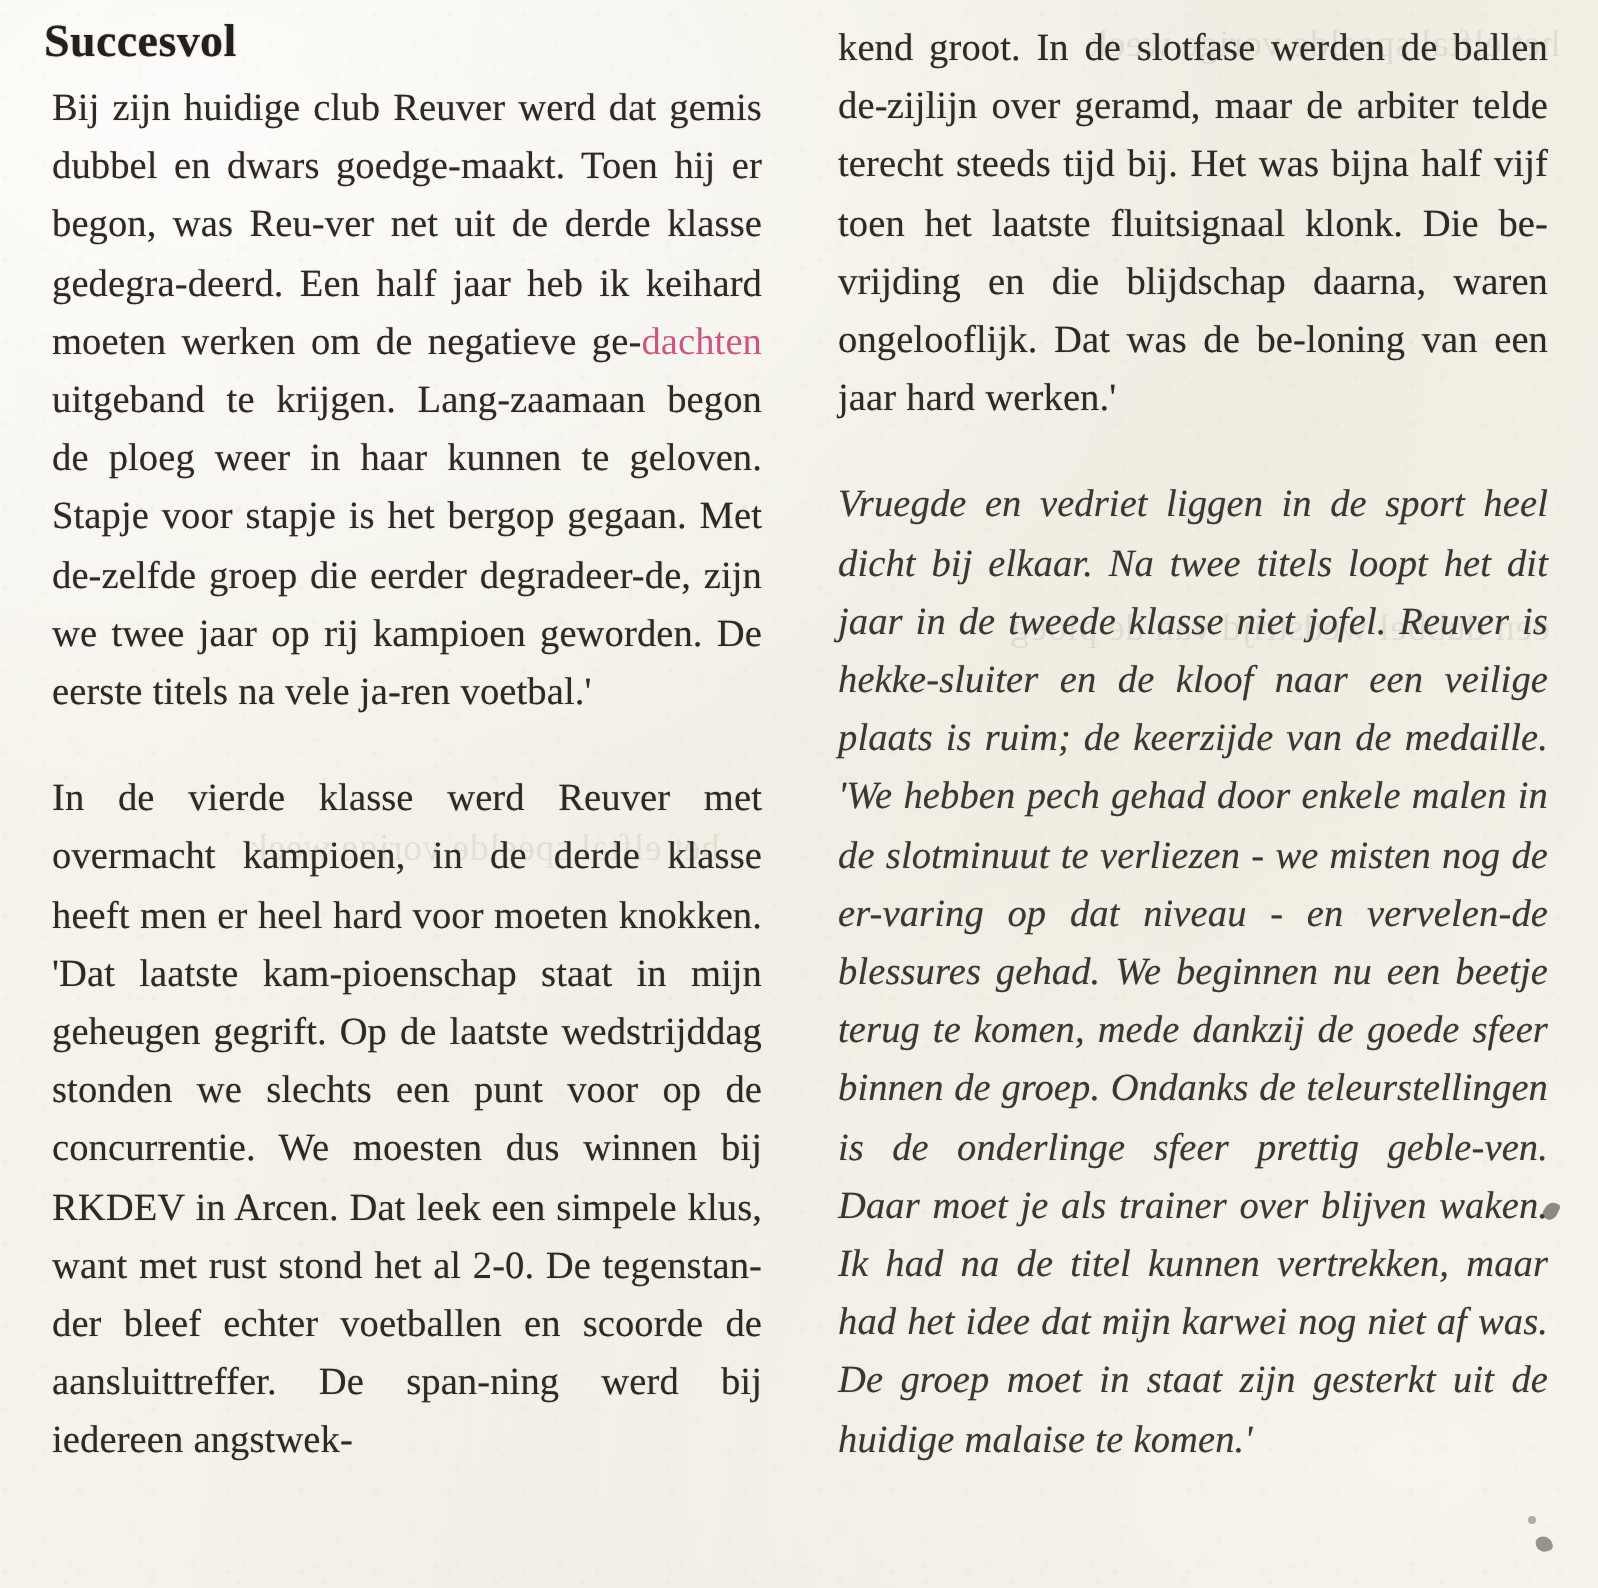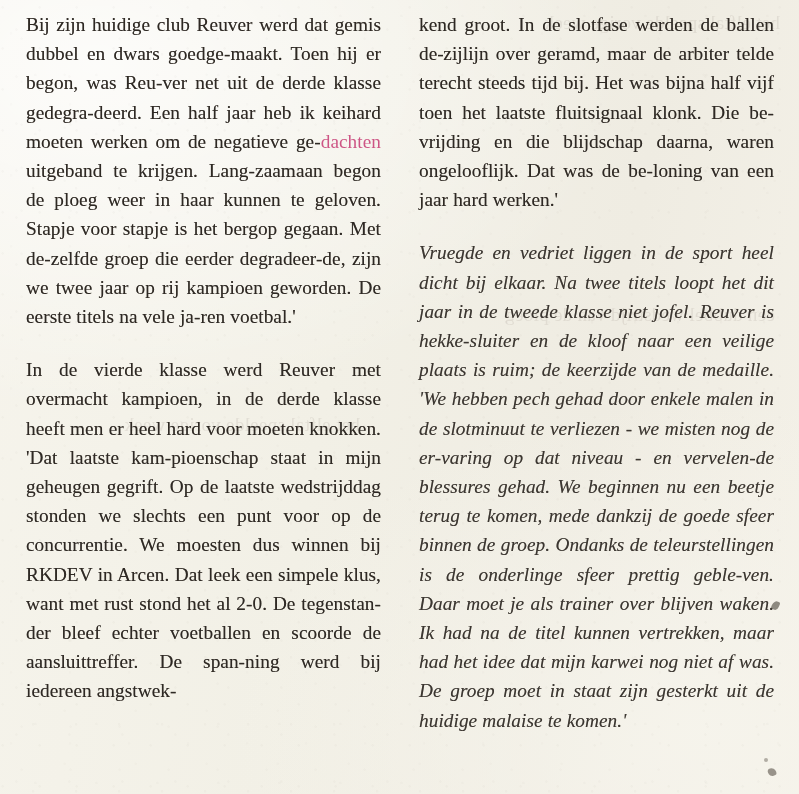--- a/index.html
+++ b/index.html
@@ -151,20 +151,21 @@
   <div id="paper-tone"></div>
   <div id="paper-grain"></div>
 
   <div class="bleed" style="left:430px; top:8px; width:350px;">het elftal speelde vorige week</div>
   <div class="bleed" style="left:425px; top:300px; width:350px;">een dubbel wedstrijd van de ploeg</div>
   <div class="bleed" style="left:30px; top:410px; width:330px;">het elftal speelde vorige week</div>
 
   <div id="columns">
 
     <div class="column left">
+      <h2 class="heading">Succesvol</h2>
 
       <p class="body fade-1"><span>Bij zijn huidige club Reuver werd dat gemis dubbel en dwars goedge-maakt. Toen hij er begon, was Reu-ver net uit de derde klasse gedegra-deerd. Een half jaar heb ik keihard moeten werken om de negatieve ge-</span><span class="faded-word">dachten</span><span> uitgeband te krijgen. Lang-zaamaan begon de ploeg weer in haar kunnen te geloven. Stapje voor stapje is het bergop gegaan. Met de-zelfde groep die eerder degradeer-de, zijn we twee jaar op rij kampioen geworden. De eerste titels na vele ja-ren voetbal.'</span></p>
 
       <p class="body fade-2">In de vierde klasse werd Reuver met overmacht kampioen, in de derde klasse heeft men er heel hard voor moeten knokken. 'Dat laatste kam-pioenschap staat in mijn geheugen gegrift. Op de laatste wedstrijddag stonden we slechts een punt voor op de concurrentie. We moesten dus winnen bij RKDEV in Arcen. Dat leek een simpele klus, want met rust stond het al 2-0. De tegenstan-der bleef echter voetballen en scoorde de aansluittreffer. De span-ning werd bij iedereen angstwek-</p>
     </div>
 
     <div class="column right">
       <p class="body fade-1"><span>kend groot. In de slotfase werden de ballen de</span><span class="tight-join">-</span><span>zijlijn over geramd, maar de arbiter telde terecht steeds tijd bij. Het was bijna half vijf toen het laatste fluitsignaal klonk. Die be-vrijding en die blijdschap daarna, waren ongelooflijk. Dat was de be-loning van een jaar hard werken.'</span></p>
 
       <p class="body fade-3">Vruegde en vedriet liggen in de sport heel dicht bij elkaar. Na twee titels loopt het dit jaar in de tweede klasse niet jofel. Reuver is hekke-sluiter en de kloof naar een veilige plaats is ruim; de keerzijde van de medaille. 'We hebben pech gehad door enkele malen in de slotminuut te verliezen - we misten nog de er-varing op dat niveau - en vervelen-de blessures gehad. We beginnen nu een beetje terug te komen, mede dankzij de goede sfeer binnen de groep. Ondanks de teleurstellingen is de onderlinge sfeer prettig geble-ven. Daar moet je als trainer over blijven waken. Ik had na de titel kunnen vertrekken, maar had het idee dat mijn karwei nog niet af was. De groep moet in staat zijn gesterkt uit de huidige malaise te komen.'</p>

